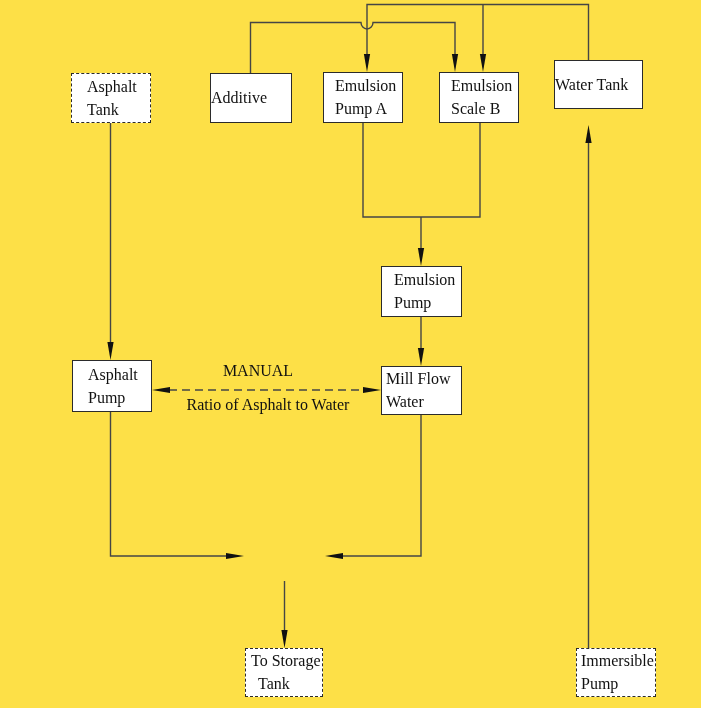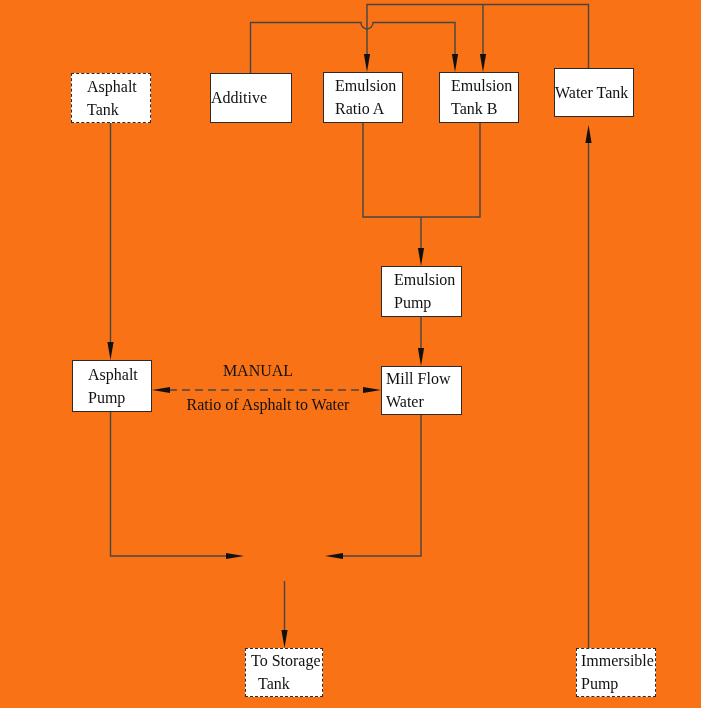--- a/index.html
+++ b/index.html
@@ -1,20 +1,20 @@
 <!DOCTYPE html>
 <html><head>
 <meta charset="utf-8">
 <style>
   html, body { margin: 0; padding: 0; background: #ffffff; }
   #canvas {
     position: relative;
     width: 701px;
     height: 708px;
-    background: #f97316;
+    background: #fde047;
     font-family: "Liberation Serif", serif;
     color: #111111;
     overflow: hidden;
   }
   #wires { position: absolute; left: 0; top: 0; }
   .box {
     position: absolute;
     box-sizing: border-box;
     border: 1.6px solid #2b2b2b;
     background: #ffffff;
@@ -86,29 +86,29 @@
     <span class="bl">Asphalt</span>
     <span class="bl">Tank</span>
   </div>
 
   <div class="box center" style="left:210px; top:73px; width:82px; height:50px">
     <span class="bl">Additive</span>
   </div>
 
   <div class="box" style="left:323px; top:72px; width:80px; height:51px; --pl:11px">
     <span class="bl">Emulsion</span>
-    <span class="bl">Ratio A</span>
+    <span class="bl">Pump A</span>
   </div>
 
   <div class="box" style="left:439px; top:72px; width:80px; height:51px; --pl:11px">
     <span class="bl">Emulsion</span>
-    <span class="bl">Tank B</span>
+    <span class="bl">Scale B</span>
   </div>
 
-  <div class="box center" style="left:554px; top:68px; width:80px; height:49px">
+  <div class="box center" style="left:554px; top:60px; width:89px; height:49px">
     <span class="bl">Water Tank</span>
   </div>
 
   <div class="box" style="left:381px; top:266px; width:81px; height:51px; --pl:12px">
     <span class="bl">Emulsion</span>
     <span class="bl">Pump</span>
   </div>
 
   <div class="box" style="left:72px; top:360px; width:80px; height:52px; --pl:15px">
     <span class="bl">Asphalt</span>

